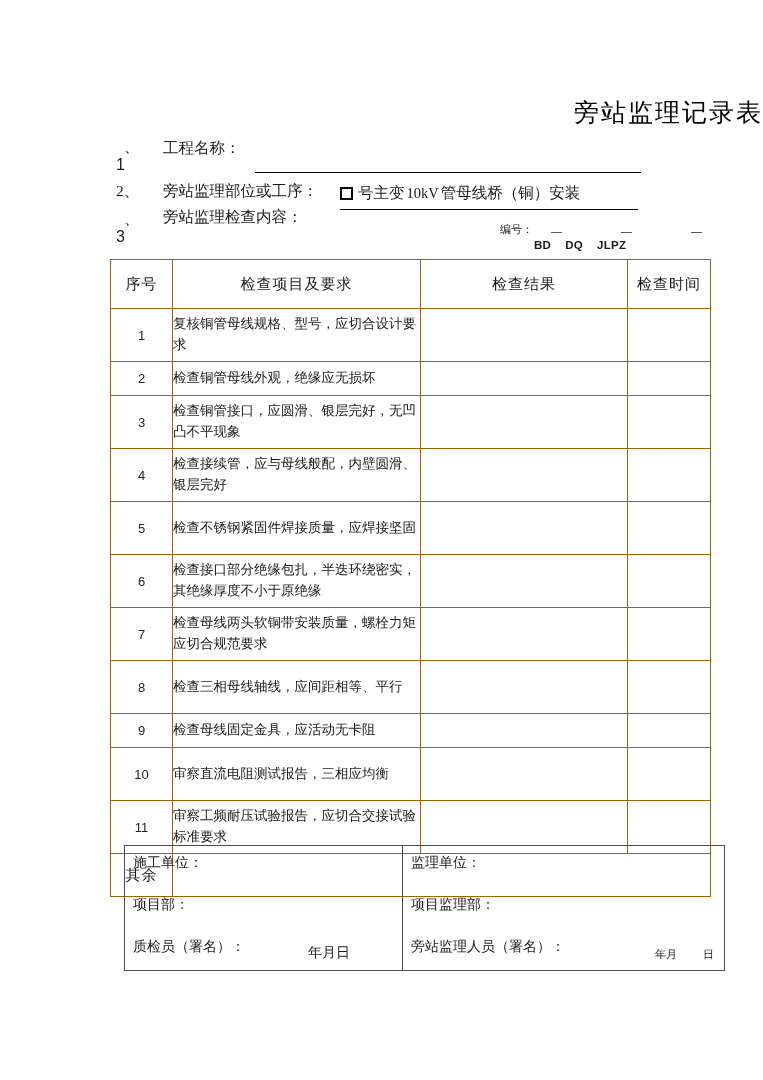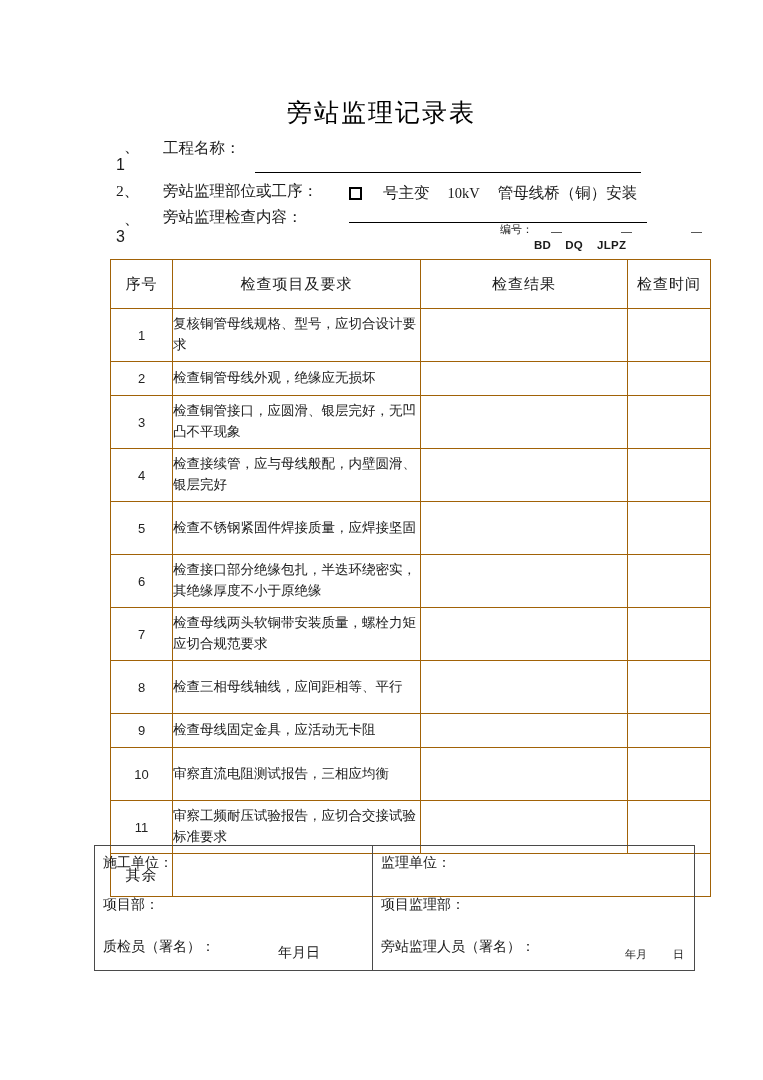--- a/index.html
+++ b/index.html
@@ -20,21 +20,21 @@
     position: absolute;
     inset: 0;
   }
 
   
   .doc-title {
     position: absolute;
     top: 96px;
     left: 0;
     width: 763px;
-    text-align: center;
+    text-align: right;
     font-size: 25px;
     letter-spacing: 2px;
     font-family: "Liberation Serif", "DejaVu Serif", serif;
     color: #000;
   }
 
   
   .meta {
     position: absolute;
     left: 108px;
@@ -77,30 +77,30 @@
     position: absolute;
     left: 255px;
     top: 172px;
     width: 386px;
     border-bottom: 1.6px solid #000;
     height: 0;
   }
 
   .part-value {
     position: absolute;
-    left: 349px;
+    left: 340px;
     top: 183px;
     width: 298px;
     white-space: nowrap;
     font-size: 15.5px;
     border-bottom: 1.4px solid #000;
-    padding-bottom: 18px;
+    padding-bottom: 5px;
     display: flex;
     align-items: center;
-    gap: 18px;
+    gap: 2px;
   }
   .checkbox-glyph {
     display: inline-block;
     width: 13px;
     height: 13px;
     border: 2px solid #000;
     box-sizing: border-box;
     margin-right: 3px;
     flex: none;
   }
@@ -197,21 +197,21 @@
     height: 62px;
     padding: 7px 8px 0 8px;
     vertical-align: top;
     font-size: 14px;
     text-align: left;
   }
 
   
   .sig-table {
     position: absolute;
-    left: 94px;
+    left: 124px;
     top: 845px;
     width: 600px;
     border-collapse: collapse;
     table-layout: fixed;
     font-size: 14px;
   }
   .sig-table td {
     border: 1px solid #4a4a4a;
     vertical-align: top;
     padding: 0;

